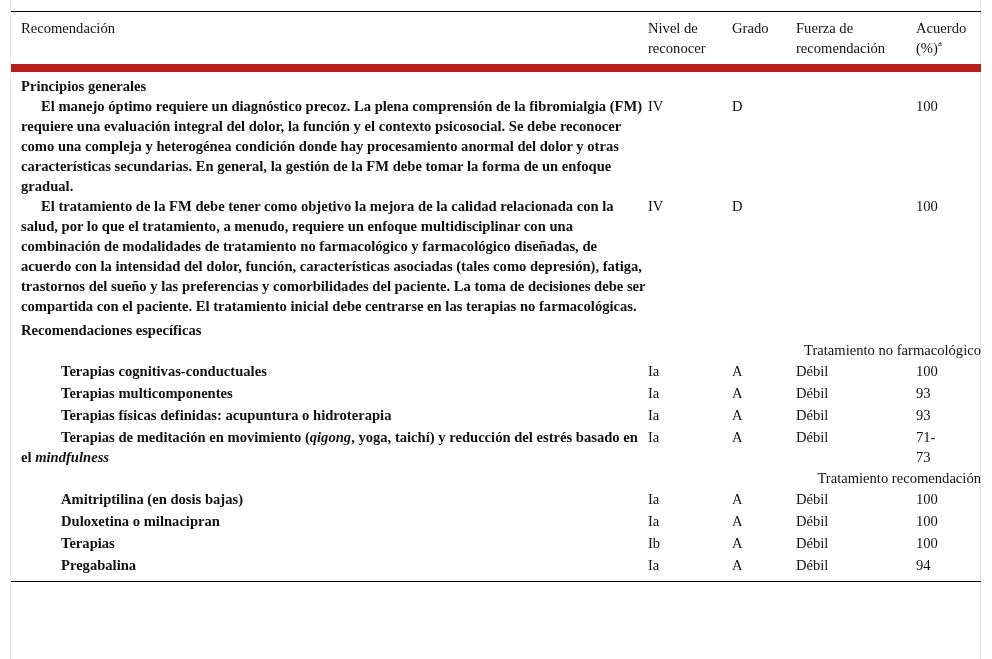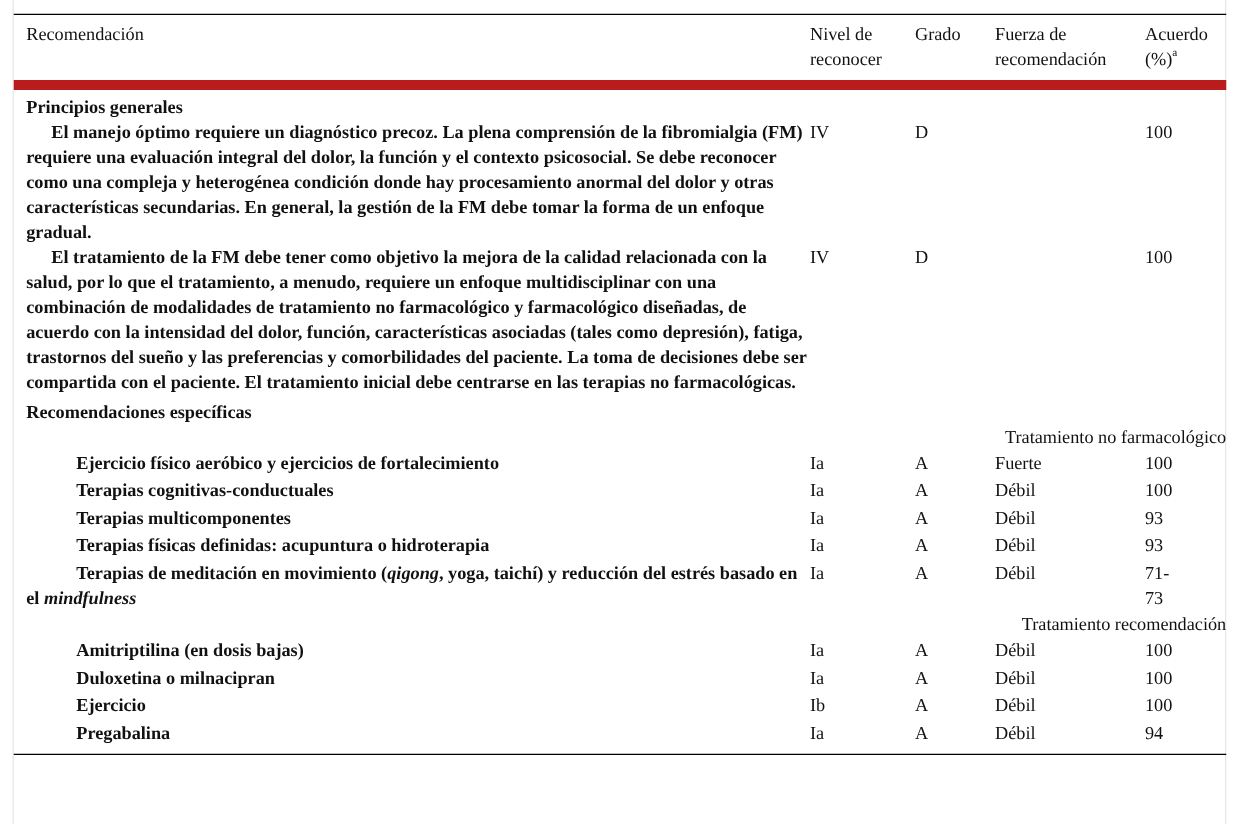--- a/index.html
+++ b/index.html
@@ -121,27 +121,20 @@
       <td>100</td>
     </tr>
 
     <tr class="section">
       <td colspan="5" class="sec-title">Recomendaciones específicas</td>
     </tr>
     <tr>
       <td colspan="5" class="subhead">Tratamiento no farmacológico</td>
     </tr>
     <tr class="item-row">
-      <td class="item col-rec">Ejercicio físico aeróbico y ejercicios de fortalecimiento</td>
-      <td>Ia</td>
-      <td>A</td>
-      <td>Fuerte</td>
-      <td>100</td>
-    </tr>
-    <tr class="item-row">
       <td class="item col-rec">Terapias cognitivas-conductuales</td>
       <td>Ia</td>
       <td>A</td>
       <td>Débil</td>
       <td>100</td>
     </tr>
     <tr class="item-row">
       <td class="item col-rec">Terapias multicomponentes</td>
       <td>Ia</td>
       <td>A</td>
@@ -174,21 +167,21 @@
       <td>100</td>
     </tr>
     <tr class="item-row">
       <td class="item col-rec">Duloxetina o milnacipran</td>
       <td>Ia</td>
       <td>A</td>
       <td>Débil</td>
       <td>100</td>
     </tr>
     <tr class="item-row">
-      <td class="item col-rec">Ejercicio</td>
+      <td class="item col-rec">Terapias</td>
       <td>Ib</td>
       <td>A</td>
       <td>Débil</td>
       <td>100</td>
     </tr>
     <tr class="item-row">
       <td class="item col-rec">Pregabalina</td>
       <td>Ia</td>
       <td>A</td>
       <td>Débil</td>

